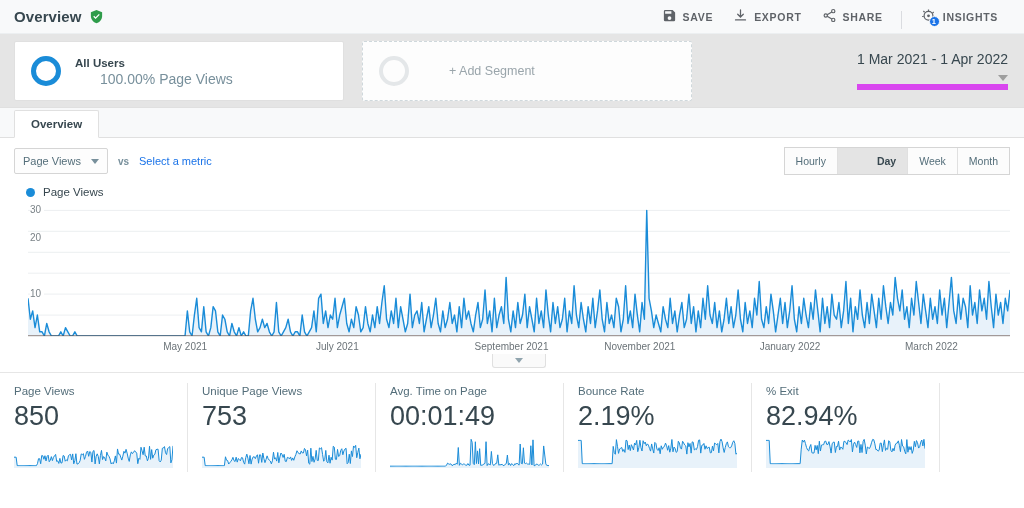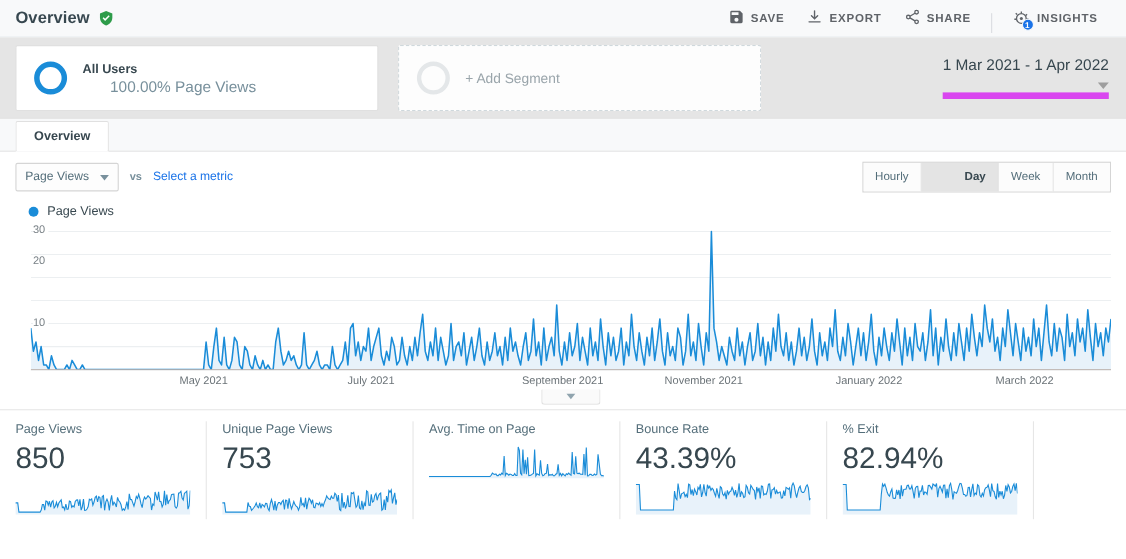--- a/index.html
+++ b/index.html
@@ -61,21 +61,21 @@
   .segment-ring {
     width: 30px; height: 30px; border-radius: 50%;
     border: 5px solid #1a8cd8; flex: 0 0 auto;
   }
   .segment-text { margin-left: 14px; }
   .segment-name { font-size: 11.5px; color: #37474f; font-weight: bold; line-height: 15px; }
   .segment-sub  { font-size: 14px; color: #78909c; line-height: 14px; margin-top: 1px; margin-left: 25px; }
   .add-segment-box {
     width: 330px; height: 60px; margin-left: 18px;
     border: 1px dashed #cfd8dc; border-radius: 2px; background: #fdfdfd;
-    display: flex; align-items: center; padding-left: 16px; cursor: pointer;
+    display: flex; align-items: center; padding-left: 16px; cursor: pointer; gap: 26px;
   }
   .add-ring {
     width: 30px; height: 30px; border-radius: 50%;
     border: 4px solid #e4e7e9; flex: 0 0 auto;
   }
   .add-label { margin-left: 14px; font-size: 12.5px; color: #9aa5ab; }
   .seg-spacer { flex: 1; }
   .date-range {
     font-size: 14px; color: #37474f;
     display: flex; align-items: flex-end; gap: 8px;
@@ -348,30 +348,31 @@
       <div class="card-value">753</div>
       <div class="card-spark">
         <svg viewBox="0 0 170 30" preserveAspectRatio="none">
           <path d="M0.00 19.20 L1.14 19.20 L2.28 19.20 L3.42 27.60 L4.56 27.60 L5.70 27.60 L6.85 27.60 L7.99 27.60 L9.13 27.60 L10.27 27.60 L11.41 27.60 L12.55 27.60 L13.69 27.60 L14.83 27.60 L15.97 27.60 L17.11 27.60 L18.26 27.60 L19.40 27.60 L20.54 27.60 L21.68 27.60 L22.82 27.60 L23.96 27.60 L25.10 18.78 L26.24 22.21 L27.38 22.51 L28.52 26.02 L29.66 24.75 L30.81 23.39 L31.95 21.85 L33.09 19.32 L34.23 22.67 L35.37 23.53 L36.51 19.19 L37.65 24.14 L38.79 20.56 L39.93 21.53 L41.07 22.79 L42.21 19.55 L43.36 19.80 L44.50 24.32 L45.64 26.14 L46.78 19.52 L47.92 16.15 L49.06 20.15 L50.20 25.76 L51.34 17.47 L52.48 26.11 L53.62 21.00 L54.77 18.87 L55.91 18.78 L57.05 20.60 L58.19 18.02 L59.33 16.76 L60.47 25.22 L61.61 16.78 L62.75 16.96 L63.89 24.39 L65.03 15.04 L66.17 20.51 L67.32 24.63 L68.46 21.53 L69.60 17.87 L70.74 20.73 L71.88 22.10 L73.02 23.03 L74.16 25.84 L75.30 22.78 L76.44 14.21 L77.58 21.10 L78.72 19.73 L79.87 23.10 L81.01 14.47 L82.15 24.79 L83.29 18.99 L84.43 15.00 L85.57 16.42 L86.71 19.48 L87.85 16.31 L88.99 23.22 L90.13 23.55 L91.28 19.38 L92.42 19.68 L93.56 20.93 L94.70 18.93 L95.84 22.40 L96.98 19.91 L98.12 22.29 L99.26 18.87 L100.40 16.38 L101.54 12.75 L102.68 14.69 L103.83 15.57 L104.97 16.01 L106.11 12.93 L107.25 14.96 L108.39 14.95 L109.53 10.43 L110.67 11.80 L111.81 17.93 L112.95 12.15 L114.09 25.24 L115.23 26.17 L116.38 10.18 L117.52 23.54 L118.66 18.37 L119.80 24.29 L120.94 21.04 L122.08 12.36 L123.22 22.42 L124.36 22.54 L125.50 9.95 L126.64 10.70 L127.79 9.66 L128.93 16.58 L130.07 23.24 L131.21 21.60 L132.35 12.42 L133.49 23.82 L134.63 24.84 L135.77 17.19 L136.91 25.24 L138.05 19.28 L139.19 22.12 L140.34 8.24 L141.48 9.21 L142.62 21.28 L143.76 21.46 L144.90 11.40 L146.04 18.47 L147.18 17.68 L148.32 12.43 L149.46 10.74 L150.60 16.76 L151.74 12.91 L152.89 11.04 L154.03 10.27 L155.17 25.74 L156.31 24.62 L157.45 16.20 L158.59 25.53 L159.73 12.89 L160.87 18.56 L162.01 7.96 L163.15 9.41 L164.30 7.37 L165.44 19.73 L166.58 14.35 L167.72 10.10 L168.86 20.75 L170.00 16.06 L170 30 L0 30 Z" fill="#e8f2fa"></path>
           <path d="M0.00 19.20 L1.14 19.20 L2.28 19.20 L3.42 27.60 L4.56 27.60 L5.70 27.60 L6.85 27.60 L7.99 27.60 L9.13 27.60 L10.27 27.60 L11.41 27.60 L12.55 27.60 L13.69 27.60 L14.83 27.60 L15.97 27.60 L17.11 27.60 L18.26 27.60 L19.40 27.60 L20.54 27.60 L21.68 27.60 L22.82 27.60 L23.96 27.60 L25.10 18.78 L26.24 22.21 L27.38 22.51 L28.52 26.02 L29.66 24.75 L30.81 23.39 L31.95 21.85 L33.09 19.32 L34.23 22.67 L35.37 23.53 L36.51 19.19 L37.65 24.14 L38.79 20.56 L39.93 21.53 L41.07 22.79 L42.21 19.55 L43.36 19.80 L44.50 24.32 L45.64 26.14 L46.78 19.52 L47.92 16.15 L49.06 20.15 L50.20 25.76 L51.34 17.47 L52.48 26.11 L53.62 21.00 L54.77 18.87 L55.91 18.78 L57.05 20.60 L58.19 18.02 L59.33 16.76 L60.47 25.22 L61.61 16.78 L62.75 16.96 L63.89 24.39 L65.03 15.04 L66.17 20.51 L67.32 24.63 L68.46 21.53 L69.60 17.87 L70.74 20.73 L71.88 22.10 L73.02 23.03 L74.16 25.84 L75.30 22.78 L76.44 14.21 L77.58 21.10 L78.72 19.73 L79.87 23.10 L81.01 14.47 L82.15 24.79 L83.29 18.99 L84.43 15.00 L85.57 16.42 L86.71 19.48 L87.85 16.31 L88.99 23.22 L90.13 23.55 L91.28 19.38 L92.42 19.68 L93.56 20.93 L94.70 18.93 L95.84 22.40 L96.98 19.91 L98.12 22.29 L99.26 18.87 L100.40 16.38 L101.54 12.75 L102.68 14.69 L103.83 15.57 L104.97 16.01 L106.11 12.93 L107.25 14.96 L108.39 14.95 L109.53 10.43 L110.67 11.80 L111.81 17.93 L112.95 12.15 L114.09 25.24 L115.23 26.17 L116.38 10.18 L117.52 23.54 L118.66 18.37 L119.80 24.29 L120.94 21.04 L122.08 12.36 L123.22 22.42 L124.36 22.54 L125.50 9.95 L126.64 10.70 L127.79 9.66 L128.93 16.58 L130.07 23.24 L131.21 21.60 L132.35 12.42 L133.49 23.82 L134.63 24.84 L135.77 17.19 L136.91 25.24 L138.05 19.28 L139.19 22.12 L140.34 8.24 L141.48 9.21 L142.62 21.28 L143.76 21.46 L144.90 11.40 L146.04 18.47 L147.18 17.68 L148.32 12.43 L149.46 10.74 L150.60 16.76 L151.74 12.91 L152.89 11.04 L154.03 10.27 L155.17 25.74 L156.31 24.62 L157.45 16.20 L158.59 25.53 L159.73 12.89 L160.87 18.56 L162.01 7.96 L163.15 9.41 L164.30 7.37 L165.44 19.73 L166.58 14.35 L167.72 10.10 L168.86 20.75 L170.00 16.06 " fill="none" stroke="#1a8cd8" stroke-width="1" vector-effect="non-scaling-stroke"></path>
         </svg>
       </div>
     </div>
     <div class="card">
       <div class="card-label">Avg. Time on Page</div>
+      <div class="card-value">00:01:49</div>
       <div class="card-spark">
         <svg viewBox="0 0 170 30" preserveAspectRatio="none">
           <path d="M0.00 28.16 L1.14 28.16 L2.28 28.16 L3.42 28.16 L4.56 28.16 L5.70 28.16 L6.85 28.16 L7.99 28.16 L9.13 28.16 L10.27 28.16 L11.41 28.16 L12.55 28.16 L13.69 28.16 L14.83 28.16 L15.97 28.16 L17.11 28.16 L18.26 28.16 L19.40 28.16 L20.54 28.16 L21.68 28.16 L22.82 28.16 L23.96 28.16 L25.10 28.16 L26.24 28.16 L27.38 28.16 L28.52 28.16 L29.66 28.16 L30.81 28.16 L31.95 28.16 L33.09 28.16 L34.23 28.16 L35.37 28.16 L36.51 28.16 L37.65 28.16 L38.79 28.16 L39.93 28.16 L41.07 28.16 L42.21 28.16 L43.36 28.16 L44.50 28.16 L45.64 28.16 L46.78 28.16 L47.92 28.16 L49.06 28.16 L50.20 28.16 L51.34 28.16 L52.48 28.16 L53.62 28.16 L54.77 28.16 L55.91 28.16 L57.05 28.16 L58.19 28.16 L59.33 28.16 L60.47 27.07 L61.61 25.11 L62.75 25.95 L63.89 26.27 L65.03 25.81 L66.17 27.40 L67.32 27.37 L68.46 26.09 L69.60 26.74 L70.74 25.18 L71.88 26.22 L73.02 9.50 L74.16 27.33 L75.30 25.24 L76.44 25.90 L77.58 26.97 L78.72 25.94 L79.87 26.28 L81.01 27.20 L82.15 27.25 L83.29 25.55 L84.43 27.23 L85.57 27.21 L86.71 1.31 L87.85 4.32 L88.99 25.37 L90.13 26.69 L91.28 3.76 L92.42 25.55 L93.56 12.90 L94.70 25.99 L95.84 10.68 L96.98 27.40 L98.12 27.20 L99.26 26.89 L100.40 26.01 L101.54 25.38 L102.68 3.69 L103.83 27.58 L104.97 25.77 L106.11 26.34 L107.25 26.91 L108.39 13.44 L109.53 25.40 L110.67 27.43 L111.81 26.98 L112.95 25.37 L114.09 25.27 L115.23 16.82 L116.38 27.22 L117.52 26.55 L118.66 26.92 L119.80 26.18 L120.94 27.53 L122.08 27.56 L123.22 26.17 L124.36 25.52 L125.50 17.05 L126.64 27.08 L127.79 25.40 L128.93 27.47 L130.07 25.57 L131.21 26.61 L132.35 27.63 L133.49 25.66 L134.63 26.31 L135.77 25.09 L136.91 26.28 L138.05 27.09 L139.19 6.04 L140.34 25.35 L141.48 25.80 L142.62 9.78 L143.76 25.13 L144.90 25.56 L146.04 25.14 L147.18 26.14 L148.32 26.08 L149.46 26.24 L150.60 7.74 L151.74 27.00 L152.89 1.87 L154.03 27.66 L155.17 27.58 L156.31 26.15 L157.45 26.24 L158.59 27.22 L159.73 27.03 L160.87 26.01 L162.01 26.95 L163.15 26.05 L164.30 7.95 L165.44 16.99 L166.58 25.88 L167.72 27.52 L168.86 27.40 L170.00 27.71 L170 30 L0 30 Z" fill="#e8f2fa"></path>
           <path d="M0.00 28.16 L1.14 28.16 L2.28 28.16 L3.42 28.16 L4.56 28.16 L5.70 28.16 L6.85 28.16 L7.99 28.16 L9.13 28.16 L10.27 28.16 L11.41 28.16 L12.55 28.16 L13.69 28.16 L14.83 28.16 L15.97 28.16 L17.11 28.16 L18.26 28.16 L19.40 28.16 L20.54 28.16 L21.68 28.16 L22.82 28.16 L23.96 28.16 L25.10 28.16 L26.24 28.16 L27.38 28.16 L28.52 28.16 L29.66 28.16 L30.81 28.16 L31.95 28.16 L33.09 28.16 L34.23 28.16 L35.37 28.16 L36.51 28.16 L37.65 28.16 L38.79 28.16 L39.93 28.16 L41.07 28.16 L42.21 28.16 L43.36 28.16 L44.50 28.16 L45.64 28.16 L46.78 28.16 L47.92 28.16 L49.06 28.16 L50.20 28.16 L51.34 28.16 L52.48 28.16 L53.62 28.16 L54.77 28.16 L55.91 28.16 L57.05 28.16 L58.19 28.16 L59.33 28.16 L60.47 27.07 L61.61 25.11 L62.75 25.95 L63.89 26.27 L65.03 25.81 L66.17 27.40 L67.32 27.37 L68.46 26.09 L69.60 26.74 L70.74 25.18 L71.88 26.22 L73.02 9.50 L74.16 27.33 L75.30 25.24 L76.44 25.90 L77.58 26.97 L78.72 25.94 L79.87 26.28 L81.01 27.20 L82.15 27.25 L83.29 25.55 L84.43 27.23 L85.57 27.21 L86.71 1.31 L87.85 4.32 L88.99 25.37 L90.13 26.69 L91.28 3.76 L92.42 25.55 L93.56 12.90 L94.70 25.99 L95.84 10.68 L96.98 27.40 L98.12 27.20 L99.26 26.89 L100.40 26.01 L101.54 25.38 L102.68 3.69 L103.83 27.58 L104.97 25.77 L106.11 26.34 L107.25 26.91 L108.39 13.44 L109.53 25.40 L110.67 27.43 L111.81 26.98 L112.95 25.37 L114.09 25.27 L115.23 16.82 L116.38 27.22 L117.52 26.55 L118.66 26.92 L119.80 26.18 L120.94 27.53 L122.08 27.56 L123.22 26.17 L124.36 25.52 L125.50 17.05 L126.64 27.08 L127.79 25.40 L128.93 27.47 L130.07 25.57 L131.21 26.61 L132.35 27.63 L133.49 25.66 L134.63 26.31 L135.77 25.09 L136.91 26.28 L138.05 27.09 L139.19 6.04 L140.34 25.35 L141.48 25.80 L142.62 9.78 L143.76 25.13 L144.90 25.56 L146.04 25.14 L147.18 26.14 L148.32 26.08 L149.46 26.24 L150.60 7.74 L151.74 27.00 L152.89 1.87 L154.03 27.66 L155.17 27.58 L156.31 26.15 L157.45 26.24 L158.59 27.22 L159.73 27.03 L160.87 26.01 L162.01 26.95 L163.15 26.05 L164.30 7.95 L165.44 16.99 L166.58 25.88 L167.72 27.52 L168.86 27.40 L170.00 27.71 " fill="none" stroke="#1a8cd8" stroke-width="1" vector-effect="non-scaling-stroke"></path>
         </svg>
       </div>
     </div>
     <div class="card">
       <div class="card-label">Bounce Rate</div>
-      <div class="card-value">43.39%</div>
+      <div class="card-value">2.19%</div>
       <div class="card-spark">
         <svg viewBox="0 0 170 30" preserveAspectRatio="none">
           <path d="M0.00 2.40 L1.14 2.40 L2.28 2.40 L3.42 2.40 L4.56 25.64 L5.70 25.64 L6.85 25.64 L7.99 25.64 L9.13 25.64 L10.27 25.64 L11.41 25.64 L12.55 25.64 L13.69 25.64 L14.83 25.64 L15.97 25.64 L17.11 25.64 L18.26 25.64 L19.40 25.64 L20.54 25.64 L21.68 25.64 L22.82 25.64 L23.96 25.64 L25.10 25.64 L26.24 25.64 L27.38 25.64 L28.52 25.64 L29.66 25.64 L30.81 25.64 L31.95 25.64 L33.09 25.64 L34.23 25.64 L35.37 25.64 L36.51 25.64 L37.65 8.38 L38.79 14.69 L39.93 16.28 L41.07 1.63 L42.21 8.33 L43.36 15.36 L44.50 10.96 L45.64 10.26 L46.78 9.50 L47.92 13.47 L49.06 11.47 L50.20 14.40 L51.34 2.17 L52.48 2.78 L53.62 11.57 L54.77 7.00 L55.91 12.65 L57.05 6.67 L58.19 8.98 L59.33 12.00 L60.47 5.05 L61.61 6.99 L62.75 2.38 L63.89 13.67 L65.03 9.74 L66.17 2.22 L67.32 9.58 L68.46 12.99 L69.60 2.71 L70.74 5.66 L71.88 4.06 L73.02 7.75 L74.16 5.87 L75.30 7.09 L76.44 10.37 L77.58 13.11 L78.72 5.95 L79.87 10.92 L81.01 15.04 L82.15 4.42 L83.29 5.51 L84.43 11.13 L85.57 12.53 L86.71 9.71 L87.85 15.75 L88.99 7.79 L90.13 11.28 L91.28 9.09 L92.42 8.45 L93.56 5.12 L94.70 7.67 L95.84 12.27 L96.98 7.60 L98.12 14.20 L99.26 10.16 L100.40 1.49 L101.54 13.81 L102.68 9.07 L103.83 10.47 L104.97 14.35 L106.11 13.49 L107.25 3.29 L108.39 5.02 L109.53 9.86 L110.67 11.10 L111.81 3.25 L112.95 4.96 L114.09 7.01 L115.23 7.91 L116.38 16.10 L117.52 4.70 L118.66 8.84 L119.80 5.46 L120.94 15.15 L122.08 3.86 L123.22 4.28 L124.36 11.95 L125.50 10.98 L126.64 11.58 L127.79 8.61 L128.93 2.24 L130.07 1.93 L131.21 15.14 L132.35 7.42 L133.49 7.00 L134.63 5.43 L135.77 11.27 L136.91 7.82 L138.05 10.55 L139.19 9.60 L140.34 9.17 L141.48 14.86 L142.62 14.59 L143.76 8.10 L144.90 12.83 L146.04 5.06 L147.18 5.79 L148.32 6.76 L149.46 5.48 L150.60 14.89 L151.74 3.55 L152.89 1.12 L154.03 3.65 L155.17 9.88 L156.31 14.45 L157.45 9.55 L158.59 5.63 L159.73 3.89 L160.87 8.69 L162.01 9.67 L163.15 9.73 L164.30 7.89 L165.44 4.31 L166.58 2.74 L167.72 5.53 L168.86 16.22 L170.00 15.20 L170 30 L0 30 Z" fill="#e8f2fa"></path>
           <path d="M0.00 2.40 L1.14 2.40 L2.28 2.40 L3.42 2.40 L4.56 25.64 L5.70 25.64 L6.85 25.64 L7.99 25.64 L9.13 25.64 L10.27 25.64 L11.41 25.64 L12.55 25.64 L13.69 25.64 L14.83 25.64 L15.97 25.64 L17.11 25.64 L18.26 25.64 L19.40 25.64 L20.54 25.64 L21.68 25.64 L22.82 25.64 L23.96 25.64 L25.10 25.64 L26.24 25.64 L27.38 25.64 L28.52 25.64 L29.66 25.64 L30.81 25.64 L31.95 25.64 L33.09 25.64 L34.23 25.64 L35.37 25.64 L36.51 25.64 L37.65 8.38 L38.79 14.69 L39.93 16.28 L41.07 1.63 L42.21 8.33 L43.36 15.36 L44.50 10.96 L45.64 10.26 L46.78 9.50 L47.92 13.47 L49.06 11.47 L50.20 14.40 L51.34 2.17 L52.48 2.78 L53.62 11.57 L54.77 7.00 L55.91 12.65 L57.05 6.67 L58.19 8.98 L59.33 12.00 L60.47 5.05 L61.61 6.99 L62.75 2.38 L63.89 13.67 L65.03 9.74 L66.17 2.22 L67.32 9.58 L68.46 12.99 L69.60 2.71 L70.74 5.66 L71.88 4.06 L73.02 7.75 L74.16 5.87 L75.30 7.09 L76.44 10.37 L77.58 13.11 L78.72 5.95 L79.87 10.92 L81.01 15.04 L82.15 4.42 L83.29 5.51 L84.43 11.13 L85.57 12.53 L86.71 9.71 L87.85 15.75 L88.99 7.79 L90.13 11.28 L91.28 9.09 L92.42 8.45 L93.56 5.12 L94.70 7.67 L95.84 12.27 L96.98 7.60 L98.12 14.20 L99.26 10.16 L100.40 1.49 L101.54 13.81 L102.68 9.07 L103.83 10.47 L104.97 14.35 L106.11 13.49 L107.25 3.29 L108.39 5.02 L109.53 9.86 L110.67 11.10 L111.81 3.25 L112.95 4.96 L114.09 7.01 L115.23 7.91 L116.38 16.10 L117.52 4.70 L118.66 8.84 L119.80 5.46 L120.94 15.15 L122.08 3.86 L123.22 4.28 L124.36 11.95 L125.50 10.98 L126.64 11.58 L127.79 8.61 L128.93 2.24 L130.07 1.93 L131.21 15.14 L132.35 7.42 L133.49 7.00 L134.63 5.43 L135.77 11.27 L136.91 7.82 L138.05 10.55 L139.19 9.60 L140.34 9.17 L141.48 14.86 L142.62 14.59 L143.76 8.10 L144.90 12.83 L146.04 5.06 L147.18 5.79 L148.32 6.76 L149.46 5.48 L150.60 14.89 L151.74 3.55 L152.89 1.12 L154.03 3.65 L155.17 9.88 L156.31 14.45 L157.45 9.55 L158.59 5.63 L159.73 3.89 L160.87 8.69 L162.01 9.67 L163.15 9.73 L164.30 7.89 L165.44 4.31 L166.58 2.74 L167.72 5.53 L168.86 16.22 L170.00 15.20 " fill="none" stroke="#1a8cd8" stroke-width="1" vector-effect="non-scaling-stroke"></path>
         </svg>
       </div>
     </div>
     <div class="card">
       <div class="card-label">% Exit</div>
       <div class="card-value">82.94%</div>

